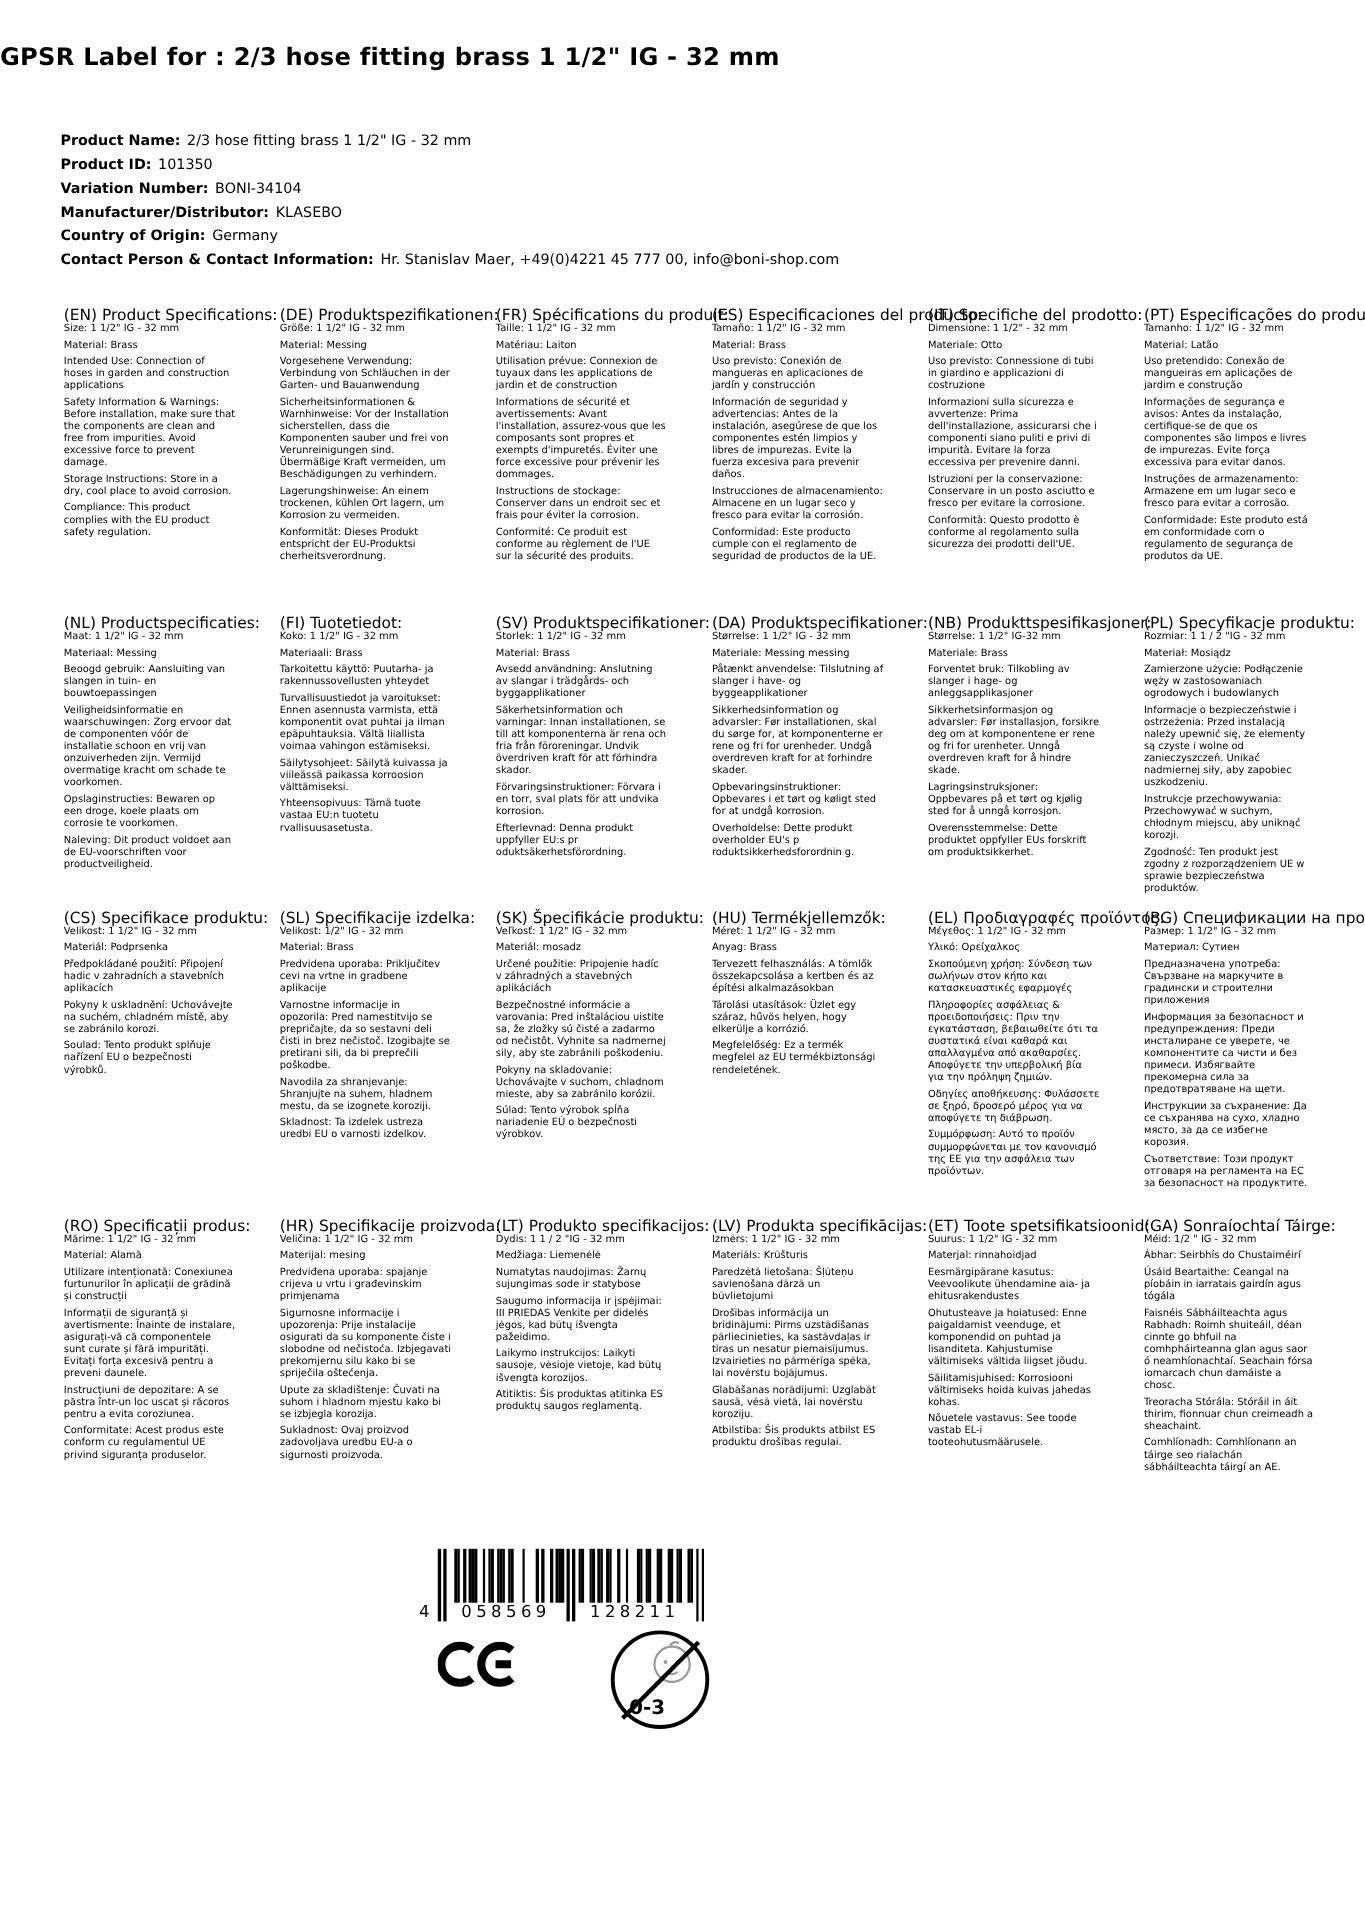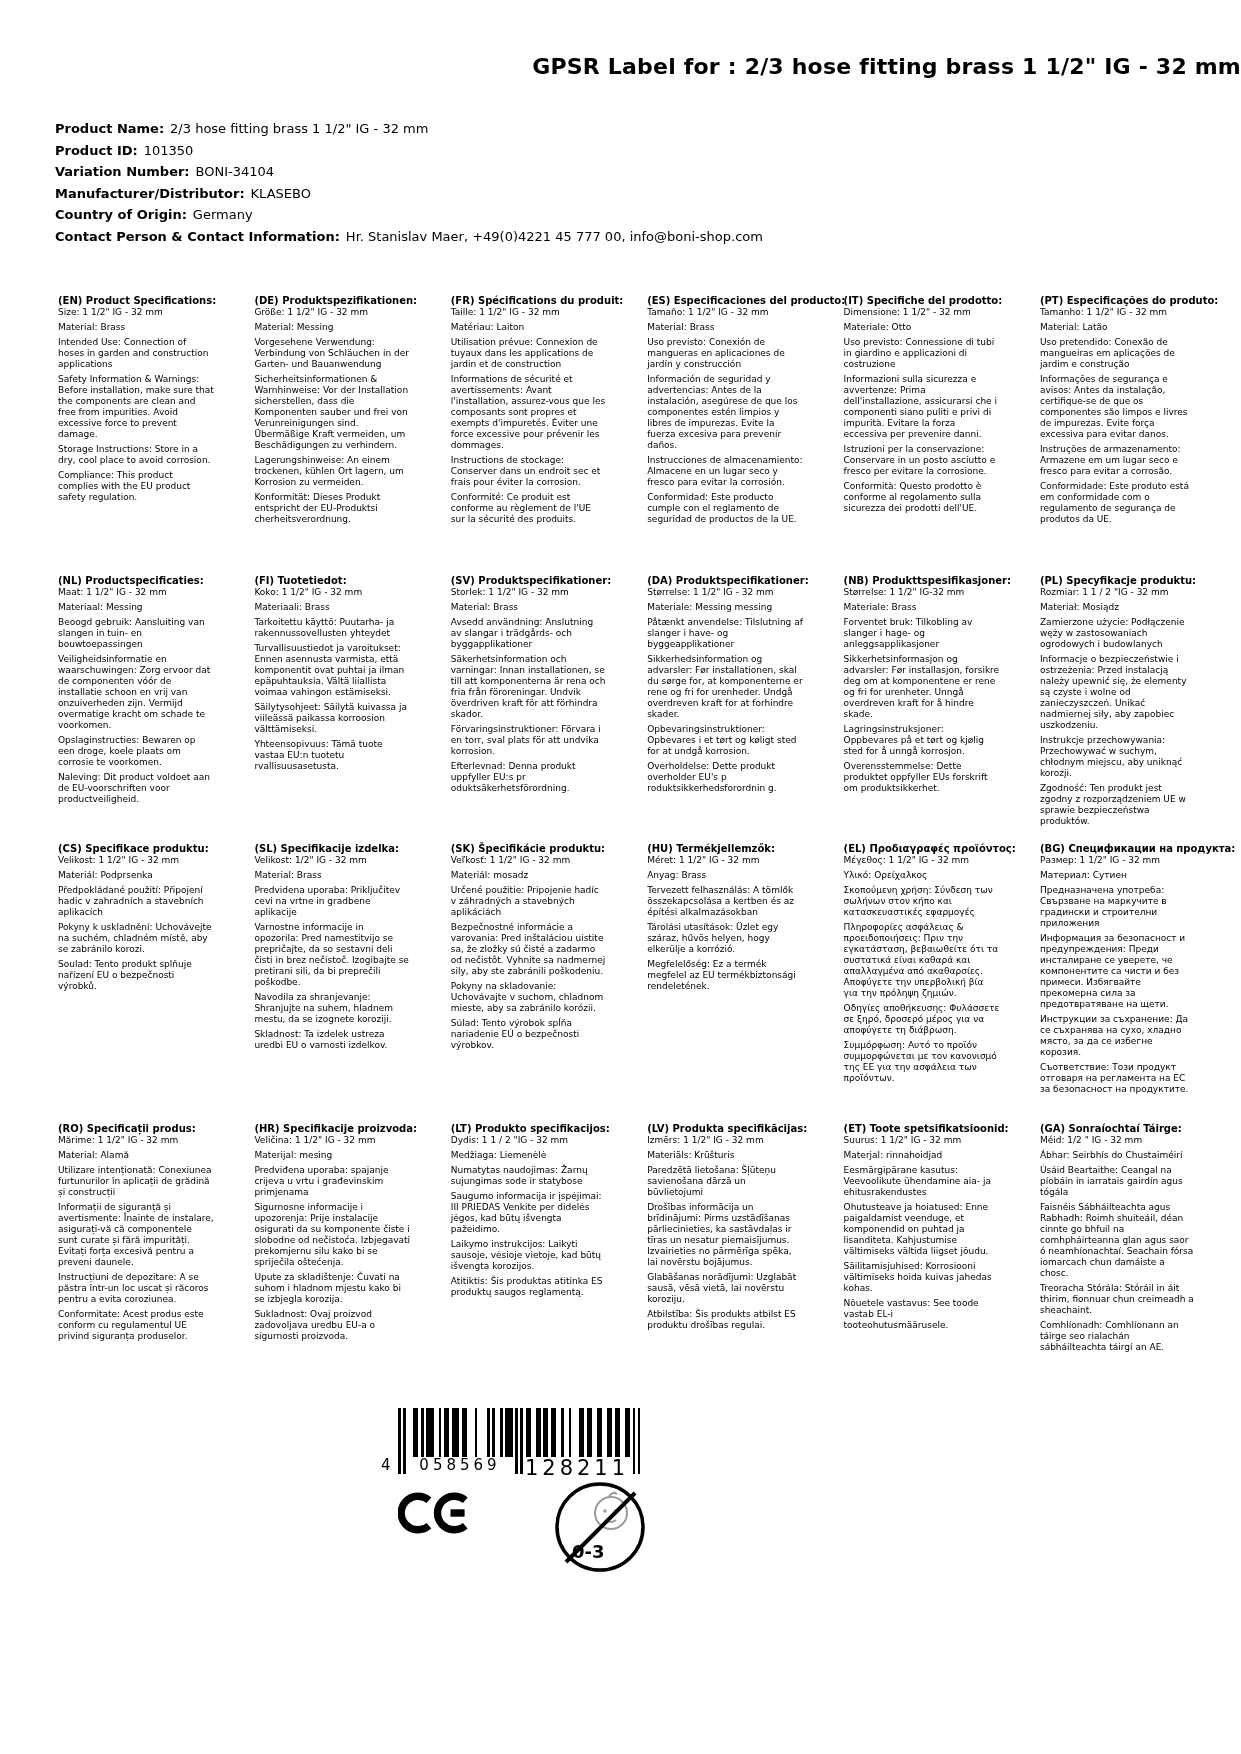--- a/index.html
+++ b/index.html
@@ -1,47 +1,47 @@
 <!DOCTYPE html>
 <html><head>
 <meta charset="utf-8">
 <style>
   html,body{margin:0;padding:0;}
   body{
     width:1241px;height:1754px;position:relative;background:#ffffff;color:#000;
     font-family:"DejaVu Sans", sans-serif;
   }
   .page-title{
-    position:absolute;top:40px;left:0;width:100%;text-align:right;
-    font-size:22px;font-weight:bold;letter-spacing:0.2px;margin-top:14px;
+    position:absolute;top:40px;left:0;width:100%;text-align:left;
+    font-size:22px;font-weight:bold;letter-spacing:0.2px;
   }
   .product-info{
     position:absolute;left:55px;top:118px;font-size:13px;line-height:21.5px;
   }
   .info-row .lbl{font-weight:bold;}
   .info-row .val{margin-left:6px;}
   .spec-grid{
     position:absolute;left:58px;top:278px;width:1180px;
     display:grid;
     grid-template-columns:repeat(6,196.4px);
     grid-template-rows:280px 268px 280px auto;
   }
   .spec-block{width:156px;font-size:9px;line-height:11px;}
   .spec-block h3{
-    margin:17px 0 1px 0;font-size:10px;line-height:11px;font-weight:bold;white-space:nowrap;
+    margin:4px 0 1px 0;font-size:14px;line-height:11px;font-weight:normal;white-space:nowrap;
   }
   .spec-block p{margin:0 0 4px 0;}
   
   .barcode{position:absolute;left:398px;top:1408px;width:243px;height:70px;}
   .bars{position:absolute;left:0;top:0;width:243px;height:66px;}
   .bar{position:absolute;top:0;width:2.6px;height:49px;background:#000;}
   .bar.guard{height:66px;}
   .bc-digit-lead{position:absolute;left:-17px;top:48px;font-size:15px;}
   .bc-digits-left{position:absolute;left:8px;top:48px;width:108px;text-align:center;font-size:15px;letter-spacing:4px;}
-  .bc-digits-right{position:absolute;left:125px;top:48px;width:108px;text-align:center;font-size:21px;letter-spacing:4px;}
+  .bc-digits-right{position:absolute;left:125px;top:48px;width:108px;text-align:center;font-size:15px;letter-spacing:4px;}
   .ce-mark{position:absolute;left:398px;top:1492px;}
   .age-mark{position:absolute;left:552px;top:1478px;}
 </style>
 </head>
 <body>
 
 <div class="page-title">GPSR Label for : 2/3 hose fitting brass 1 1/2" IG - 32 mm</div>
 
 <div class="product-info">
   <div class="info-row">

